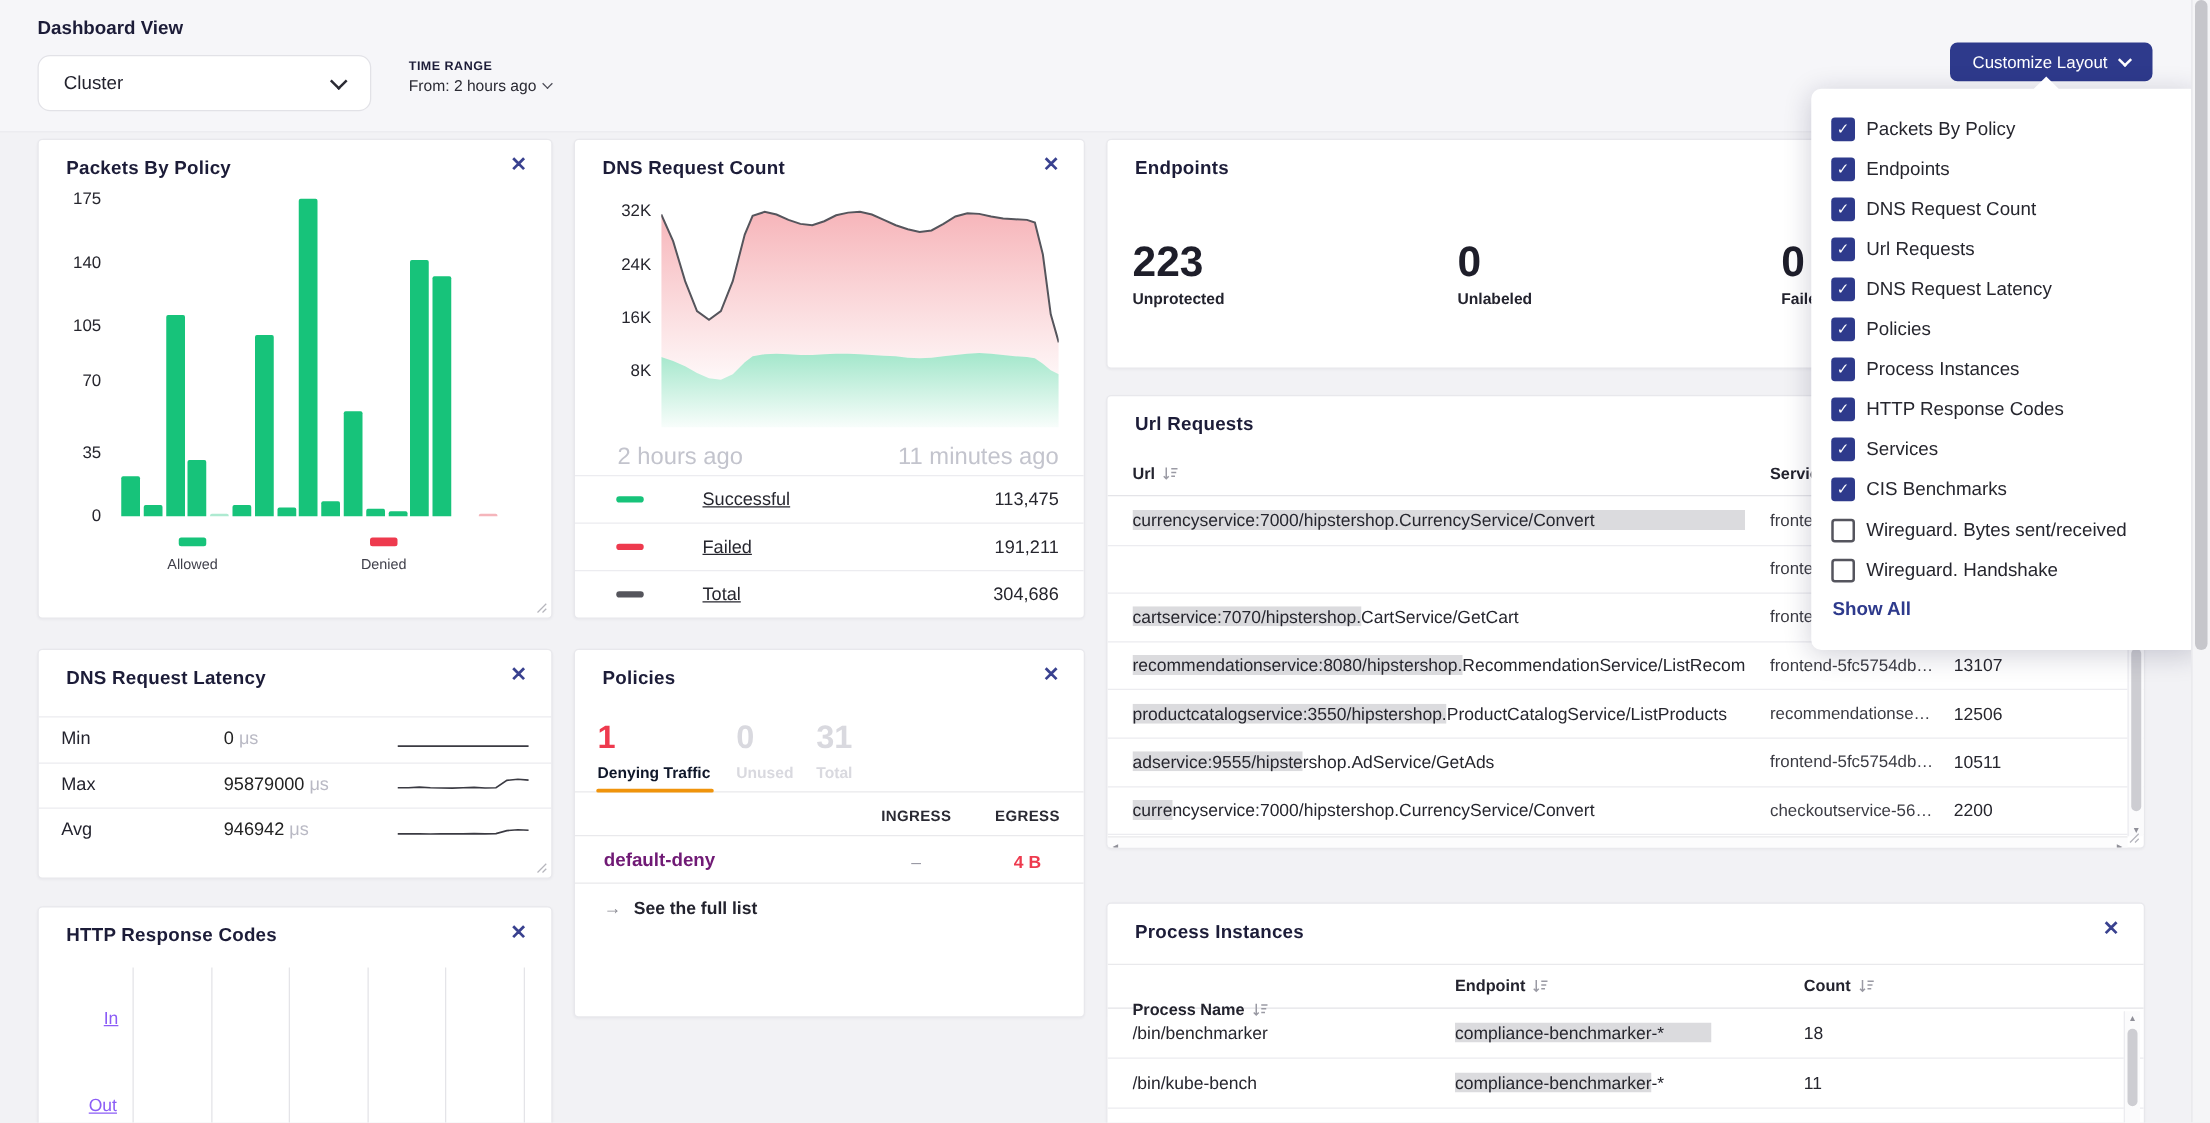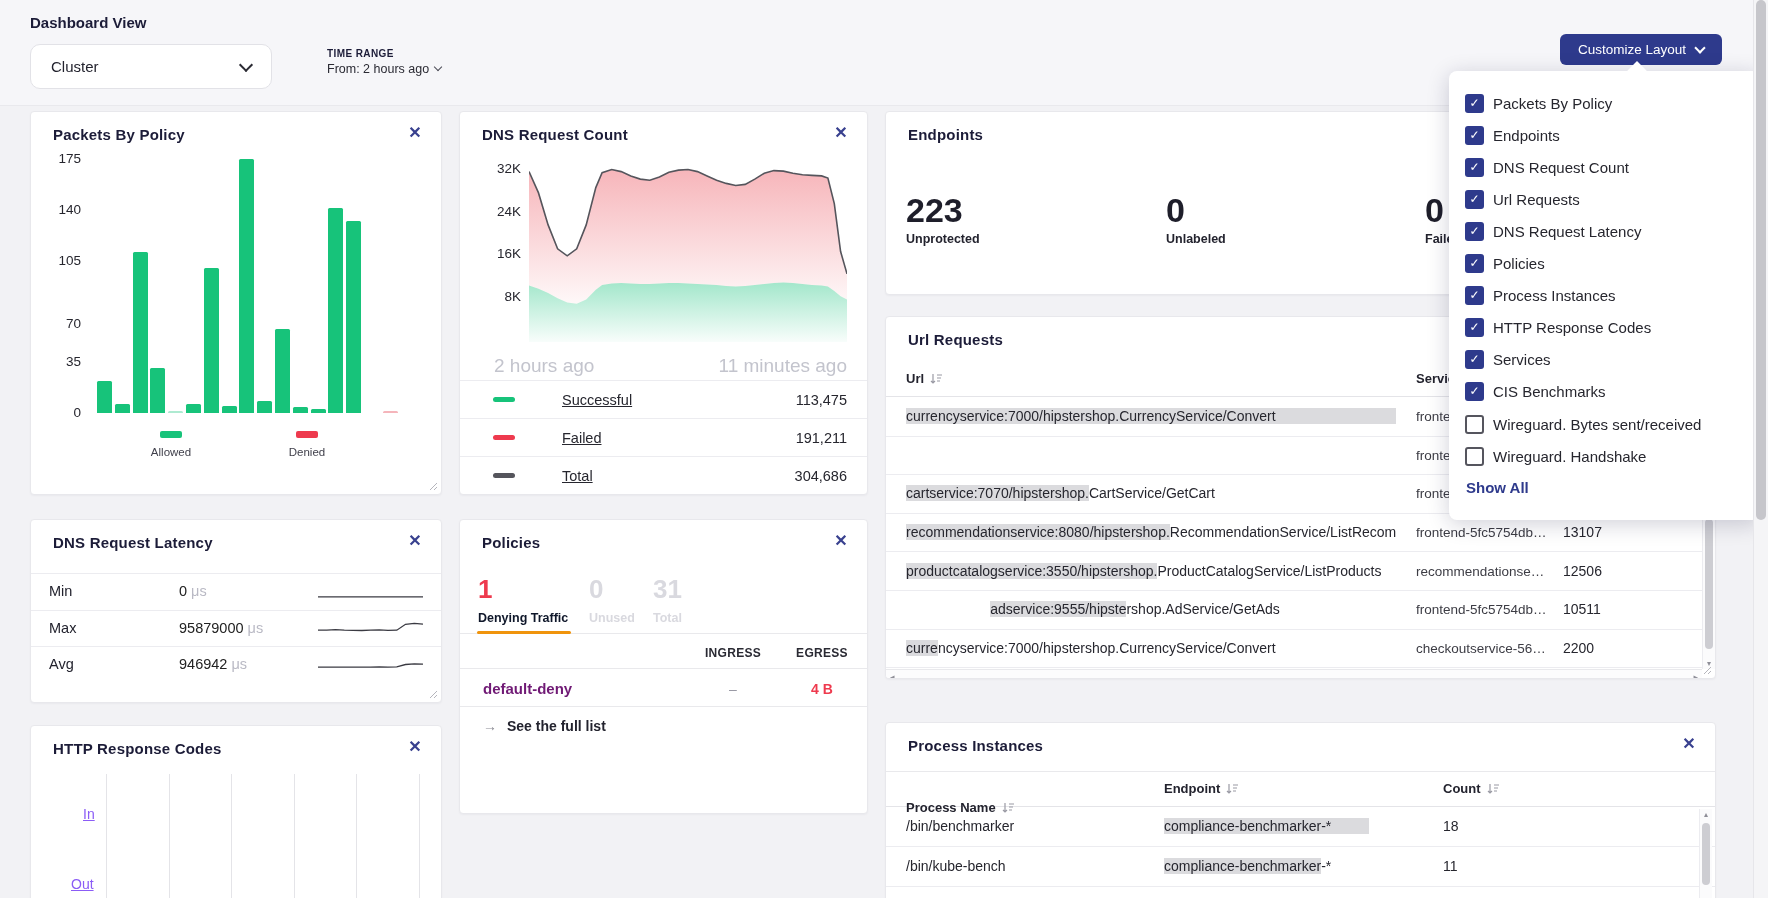--- a/index.html
+++ b/index.html
@@ -1,20 +1,20 @@
 <!DOCTYPE html>
 <html><head>
 <meta charset="utf-8">
 <style>
   html,body{margin:0;padding:0}
   body{width:1768px;height:898px;overflow:hidden;position:relative;
        background:#f2f2f5;font-family:"Liberation Sans",sans-serif;color:#23232e;}
   .hdr-band{position:absolute;left:0;top:0;width:100%;height:105px;background:#f6f6f9;border-bottom:1px solid #e9e9ed;}
   .page-title{position:absolute;left:30px;top:14px;font-size:15px;font-weight:bold;color:#1c1c38;}
-  .select-box{position:absolute;left:30px;top:44px;width:242px;height:45px;background:#fff;border:1px solid #e2e2e7;
+  .select-box{position:absolute;left:30px;top:44px;width:267px;height:45px;background:#fff;border:1px solid #e2e2e7;
               border-radius:10px;box-sizing:border-box;display:flex;align-items:center;padding:0 20px;cursor:pointer;}
   .select-box .lbl{font-size:15px;color:#23232e;}
   .chev{display:inline-block;width:8px;height:8px;border-right:2px solid currentColor;border-bottom:2px solid currentColor;
         transform:rotate(45deg);margin-top:-4px;}
   .select-box .chev{margin-left:auto;color:#2a2a33;}
   .time-range{position:absolute;left:327px;top:48px;}
   .time-range .tr-label{font-size:10px;font-weight:bold;letter-spacing:.4px;color:#1c1c38;}
   .time-range .tr-value{font-size:12.5px;color:#2a2a33;margin-top:3px;display:flex;align-items:center;gap:6px;}
   .time-range .chev{width:5px;height:5px;border-width:1.5px;color:#4a4a55;}
   .btn-primary{position:absolute;left:1560px;top:34px;width:162px;height:31px;background:#2e3a8c;border-radius:6px;
@@ -112,21 +112,21 @@
   <span class="chev"></span>
 </div>
 
 <div class="card" style="left:30px;top:111px;width:410px;height:382px;">
   <div class="card-title">Packets By Policy</div>
   <div class="close-x">✕</div>
   <div id="pk-ticks">
       <div class="pk-ylabel" style="top: 39px;">175</div>
       <div class="pk-ylabel" style="top: 89.8px;">140</div>
       <div class="pk-ylabel" style="top: 140.6px;">105</div>
-      <div class="pk-ylabel" style="top: 204px;">70</div>
+      <div class="pk-ylabel" style="top: 185px;">70</div>
       <div class="pk-ylabel" style="top: 242.2px;">35</div>
       <div class="pk-ylabel" style="top: 293px;">0</div>
     </div>
   <div id="pk-bars" style="position:absolute;left:66px;top:47px;height:254px;right:10px;">
       <div class="pk-bar" style="left: 0px; width: 15px; bottom: 0px; height: 31.9314px; background: rgb(23, 195, 122);"></div>
       <div class="pk-bar" style="left: 17.8px; width: 15px; bottom: 0px; height: 8.70857px; background: rgb(23, 195, 122);"></div>
       <div class="pk-bar" style="left: 35.6px; width: 15px; bottom: 0px; height: 161.109px; background: rgb(23, 195, 122);"></div>
       <div class="pk-bar" style="left: 53.4px; width: 15px; bottom: 0px; height: 44.9943px; background: rgb(23, 195, 122);"></div>
       <div class="pk-bar" style="left: 71.2px; width: 15px; bottom: 0px; height: 2px; background: rgb(23, 195, 122); opacity: 0.35;"></div>
       <div class="pk-bar" style="left: 89px; width: 15px; bottom: 0px; height: 8.70857px; background: rgb(23, 195, 122);"></div>
@@ -135,21 +135,21 @@
       <div class="pk-bar" style="left: 142.4px; width: 15px; bottom: 0px; height: 254px; background: rgb(23, 195, 122);"></div>
       <div class="pk-bar" style="left: 160.2px; width: 15px; bottom: 0px; height: 11.6114px; background: rgb(23, 195, 122);"></div>
       <div class="pk-bar" style="left: 178px; width: 15px; bottom: 0px; height: 84.1829px; background: rgb(23, 195, 122);"></div>
       <div class="pk-bar" style="left: 195.8px; width: 15px; bottom: 0px; height: 5.80571px; background: rgb(23, 195, 122);"></div>
       <div class="pk-bar" style="left: 213.6px; width: 15px; bottom: 0px; height: 4.35429px; background: rgb(23, 195, 122);"></div>
       <div class="pk-bar" style="left: 231.4px; width: 15px; bottom: 0px; height: 204.651px; background: rgb(23, 195, 122);"></div>
       <div class="pk-bar" style="left: 249.2px; width: 15px; bottom: 0px; height: 191.589px; background: rgb(23, 195, 122);"></div>
       <div class="pk-bar" style="left: 286px; width: 15px; bottom: 0px; height: 2px; background: rgb(245, 181, 187);"></div>
     </div>
   <div id="pk-legend">
-      <div class="pk-leg" style="left: 95px; top: 312px; text-align: center;"><span class="sw" style="background: rgb(23, 195, 122);"></span><div class="lb">Allowed</div></div>
+      <div class="pk-leg" style="left: 78px; top: 312px; text-align: center;"><span class="sw" style="background: rgb(23, 195, 122);"></span><div class="lb">Allowed</div></div>
       <div class="pk-leg" style="left: 231px; top: 312px;"><span class="sw" style="background: rgb(238, 58, 78);"></span><div class="lb">Denied</div></div>
     </div>
   <svg class="resize-h" width="9" height="9">
       <path d="M8 1 L1 8 M8 5 L5 8" stroke="#b5b5bc" stroke-width="1" fill="none"></path>
     </svg>
 </div>
 
 <div class="card" style="left:459px;top:111px;width:407px;height:382px;">
   <div class="card-title">DNS Request Count</div>
   <div class="close-x">✕</div>
@@ -254,21 +254,21 @@
         <div class="cell" style="left: 20px; width: 490px;"><span class="mark">recommendationservice:8080/hipstershop.</span><span>RecommendationService/ListRecommendations</span></div>
         <div class="cell svc" style="left: 530px; width: 135px;">frontend-5fc5754db…</div>
         <div class="cell" style="left: 677px; width: 70px;">13107</div>
       </div>
       <div class="t-row" style="top: 234.4px; height: 38.6px;">
         <div class="cell" style="left: 20px; width: 490px;"><span class="mark">productcatalogservice:3550/hipstershop.</span><span>ProductCatalogService/ListProducts</span></div>
         <div class="cell svc" style="left: 530px; width: 135px;">recommendationse…</div>
         <div class="cell" style="left: 677px; width: 70px;">12506</div>
       </div>
       <div class="t-row" style="top: 273px; height: 38.6px;">
-        <div class="cell" style="left: 4px; width: 490px; text-align: center;"><span class="mark">adservice:9555/hipste</span><span>rshop.AdService/GetAds</span></div>
+        <div class="cell" style="left: 20px; width: 490px;"><span class="mark">adservice:9555/hipste</span><span>rshop.AdService/GetAds</span></div>
         <div class="cell svc" style="left: 530px; width: 135px;">frontend-5fc5754db…</div>
         <div class="cell" style="left: 677px; width: 70px;">10511</div>
       </div>
       <div class="t-row" style="top: 311.6px; height: 38.6px;">
         <div class="cell" style="left: 20px; width: 490px;"><span class="mark">curre</span><span>ncyservice:7000/hipstershop.CurrencyService/Convert</span></div>
         <div class="cell svc" style="left: 530px; width: 135px;">checkoutservice-56…</div>
         <div class="cell" style="left: 677px; width: 70px;">2200</div>
       </div>
     </div>
   <div class="vscroll" style="right:0;top:80px;height:272px;">

